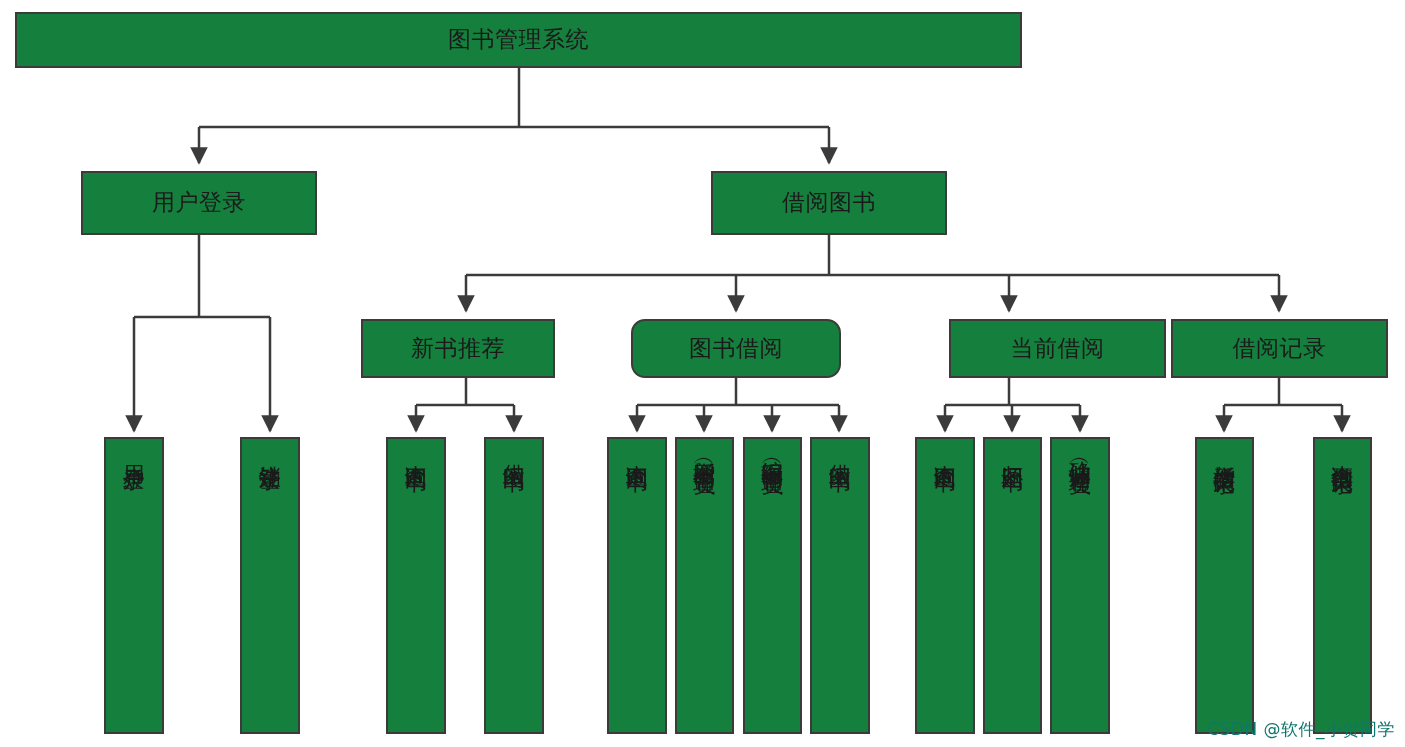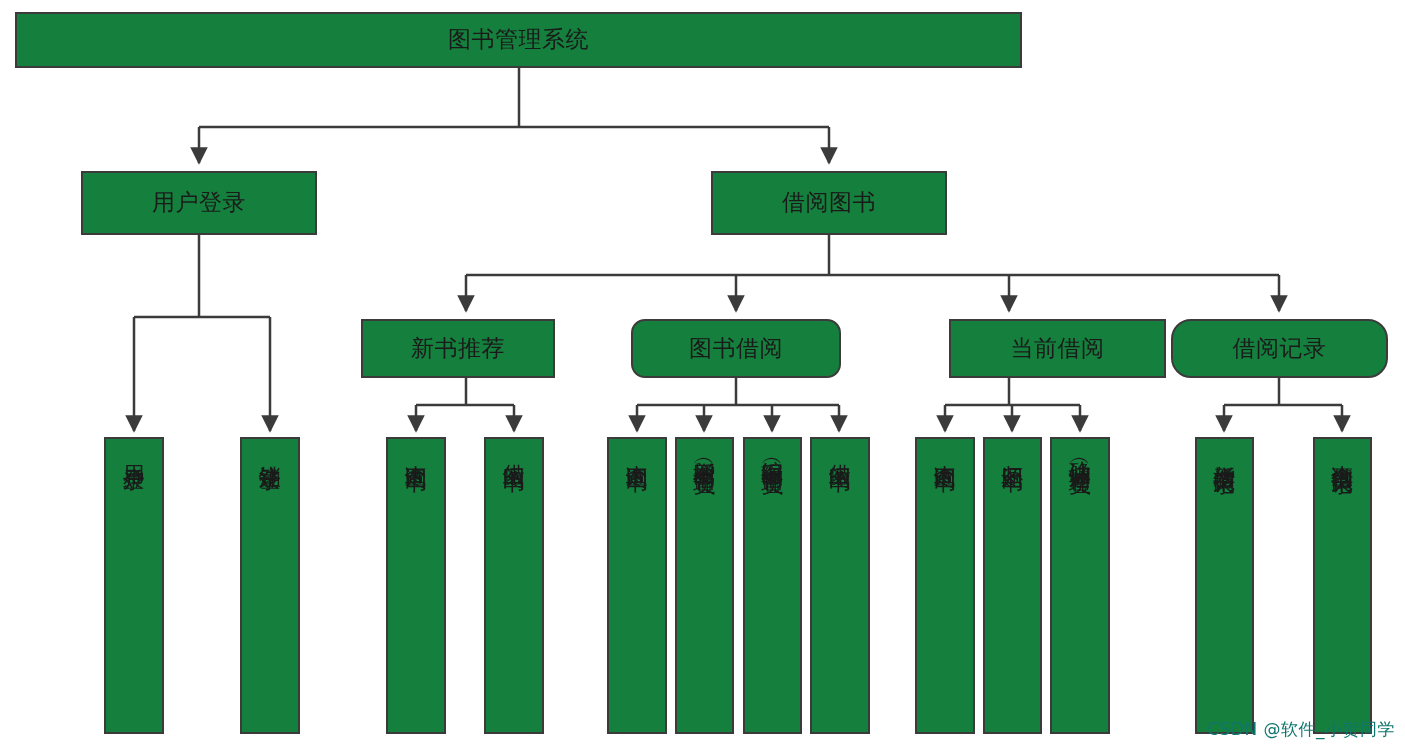--- a/index.html
+++ b/index.html
@@ -139,21 +139,21 @@
   </div>
 
   <div class="node node-h" style="left:631px; top:319px; width:210px; height:59px;border-radius:14px;">
     <span>图书借阅</span>
   </div>
 
   <div class="node node-h" style="left:901px; top:319px; width:217px; height:59px;margin-left:48px;">
     <span>当前借阅</span>
   </div>
 
-  <div class="node node-h" style="left:1171px; top:319px; width:217px; height:59px;border-radius:20px;">
+  <div class="node node-h" style="left:1171px; top:319px; width:217px; height:59px;">
     <span>借阅记录</span>
   </div>
 
   <div class="node node-v" style="left:104px; top:437px; width:60px; height:297px;">
     <span>用户登录</span>
   </div>
 
   <div class="node node-v" style="left:240px; top:437px; width:60px; height:297px;">
     <span>注销登录</span>
   </div>

